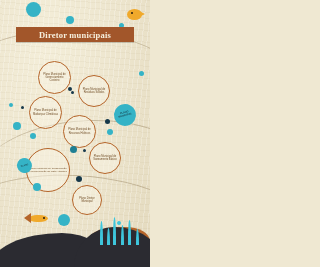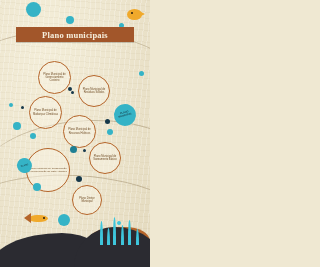--- a/index.html
+++ b/index.html
@@ -81,21 +81,21 @@
   <div class="bub" style="left:66px;top:16px;width:8px;height:8px;"></div>
   <div class="bub" style="left:119px;top:23px;width:5px;height:5px;"></div>
 
   <div class="fish" style="left:122px;top:8px;width:24px;height:14px;">
     <div class="body" style="left:5px;top:1px;width:15px;height:11px;"></div>
     <div class="tail" style="left:17px;top:3px;border-width:3.5px 0 3.5px 6px;border-color:transparent transparent transparent #f0a92b;"></div>
     <div class="eye" style="left:9px;top:4px;width:1.6px;height:1.6px;"></div>
   </div>
 
   <div id="title-banner">
-    <span class="t">Plano municipais</span>
+    <span class="t">Diretor municipais</span>
   </div>
 
   <div class="node" style="left:38px;top:61px;width:33px;height:33px;">
     <span>Plano Municipal de Gerenciamento Costeiro</span>
   </div>
 
   <div class="node" style="left:78px;top:75px;width:32px;height:32px;">
     <span>Plano Municipal de Resíduos Sólidos</span>
   </div>
 

